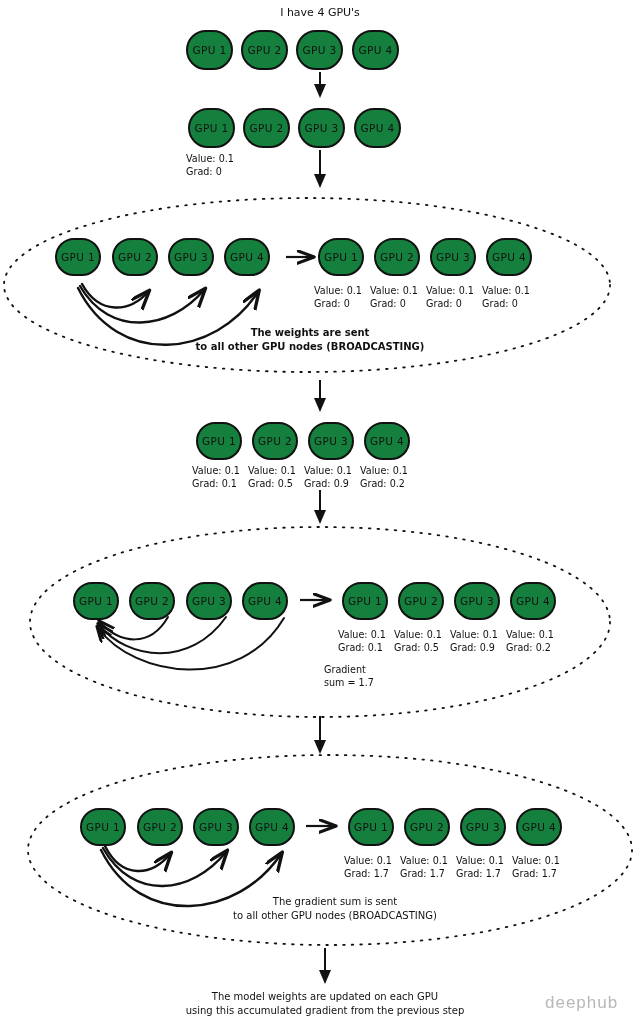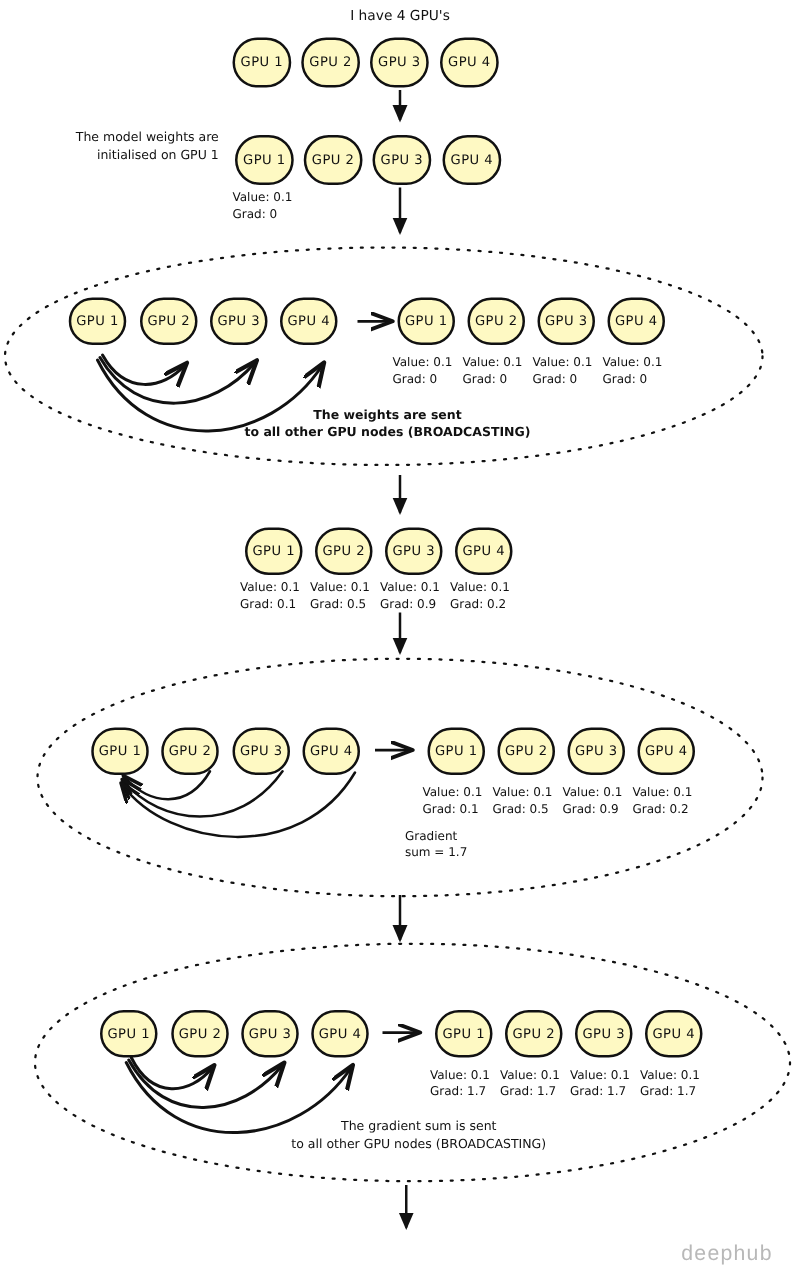--- a/index.html
+++ b/index.html
@@ -26,21 +26,21 @@
     left: 0; top: 0;
     width: 640px;
     height: 1024px;
     pointer-events: none;
   }
   
   .gpu-box {
     position: absolute;
     border: 2.2px solid #111111;
     border-radius: 20px;
-    background: #fef9c3;
+    background: #15803d;
     box-sizing: border-box;
     display: flex;
     align-items: center;
     justify-content: center;
     text-align: center;
   }
   .gpu-box span {
     font-size: 10.5px;
     letter-spacing: 0.4px;
     color: #111111;
@@ -166,22 +166,20 @@
   <div class="gpu-box" style="left:241px; top:30px; width:47px; height:40px;">
     <span>GPU 2</span>
   </div>
   <div class="gpu-box" style="left:296px; top:30px; width:47px; height:40px;">
     <span>GPU 3</span>
   </div>
   <div class="gpu-box" style="left:352px; top:30px; width:47px; height:40px;">
     <span>GPU 4</span>
   </div>
 
-  <div class="note right" style="left:20px; top:104px; width:155px;">The model weights are
-initialised on GPU 1</div>
 
   <div class="gpu-box" style="left:188px; top:108px; width:47px; height:40px;">
     <span>GPU 1</span>
   </div>
   <div class="gpu-box" style="left:243px; top:108px; width:47px; height:40px;">
     <span>GPU 2</span>
   </div>
   <div class="gpu-box" style="left:298px; top:108px; width:47px; height:40px;">
     <span>GPU 3</span>
   </div>
@@ -324,16 +322,18 @@
   <div class="vg" style="left:400px; top:854px;">Value: 0.1</div>
   <div class="vg" style="left:400px; top:867px;">Grad: 1.7</div>
   <div class="vg" style="left:456px; top:854px;">Value: 0.1</div>
   <div class="vg" style="left:456px; top:867px;">Grad: 1.7</div>
   <div class="vg" style="left:512px; top:854px;">Value: 0.1</div>
   <div class="vg" style="left:512px; top:867px;">Grad: 1.7</div>
 
   <div class="note center" style="left:185px; top:895px; width:300px;">The gradient sum is sent
 to all other GPU nodes (BROADCASTING)</div>
 
+  <div class="note center" style="left:145px; top:990px; width:360px;">The model weights are updated on each GPU
+using this accumulated gradient from the previous step</div>
 
   <div class="wm-small" style="left:545px; top:993px;">deephub</div>
 
 </div>
 
 </body></html>

